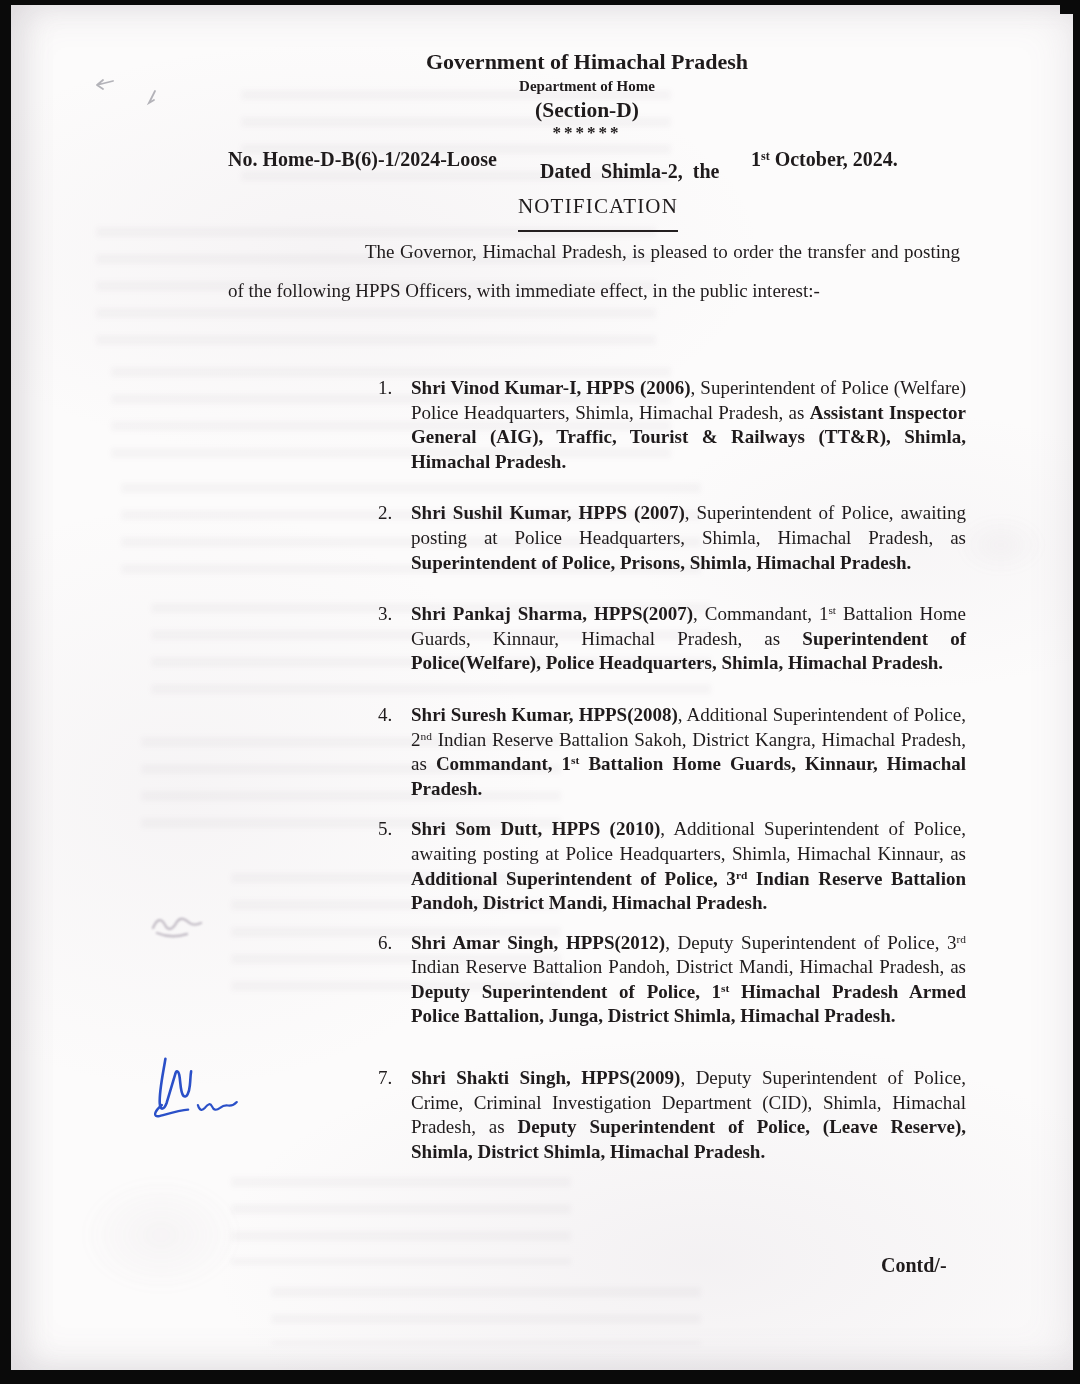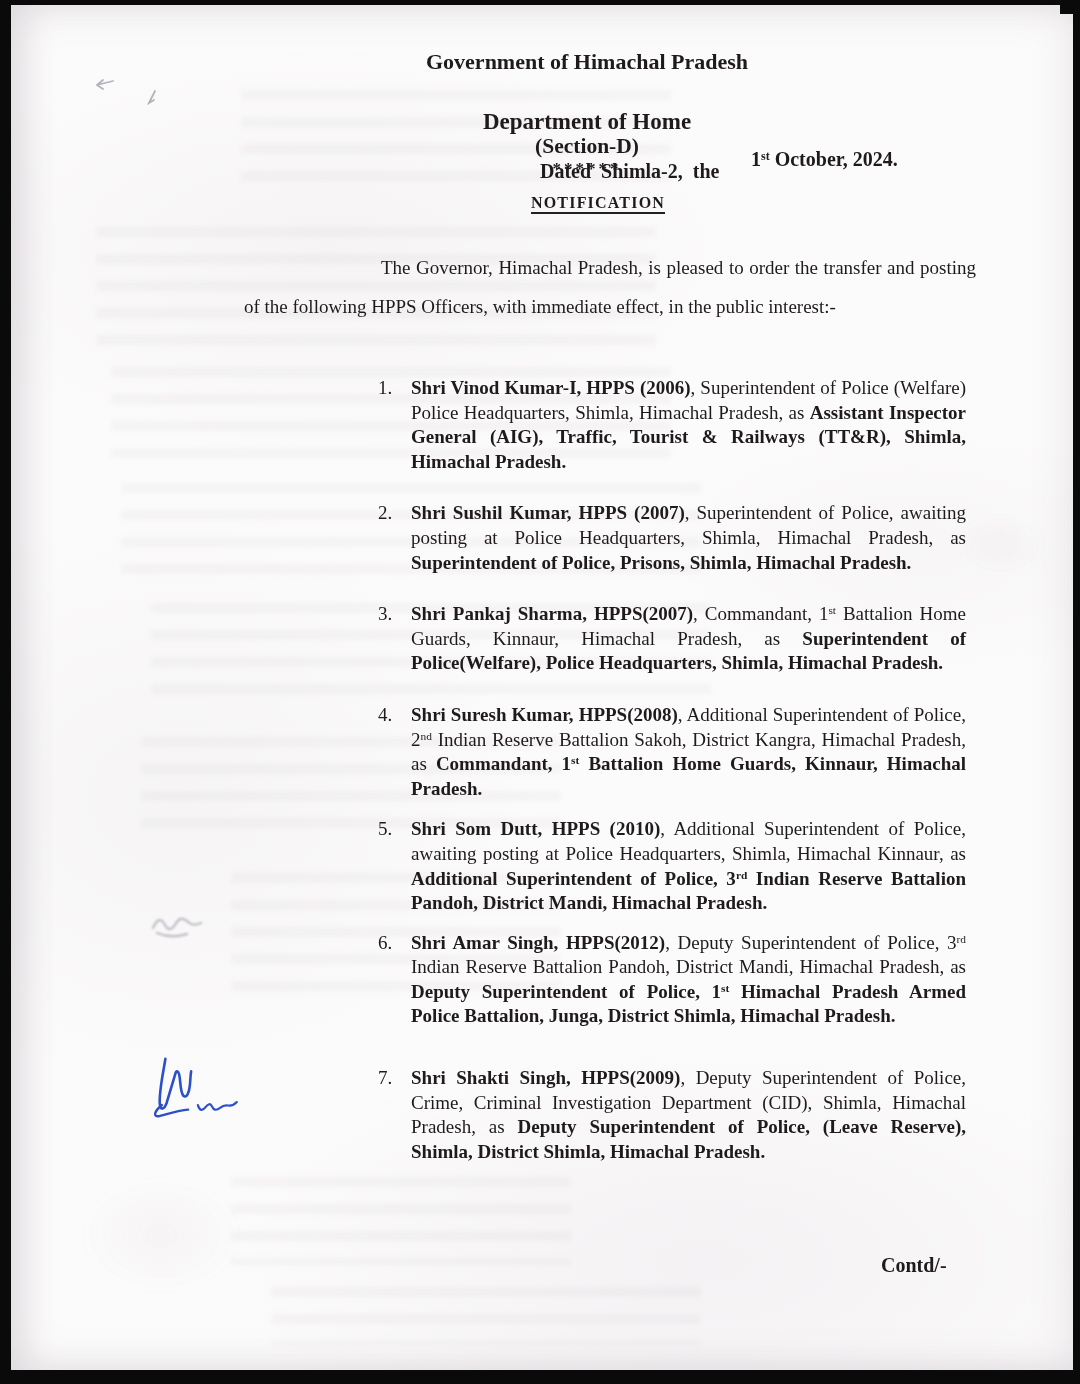--- a/index.html
+++ b/index.html
@@ -21,33 +21,33 @@
   
   .ghost{
     position:absolute;filter:blur(2.6px);opacity:.55;pointer-events:none;
     background:repeating-linear-gradient(180deg, rgba(134,122,138,.10) 0 10px, transparent 10px 27px);
   }
   .blotch{position:absolute;filter:blur(6px);opacity:.6;pointer-events:none;
     background:radial-gradient(closest-side, rgba(166,152,168,.12), transparent 75%);}
   
   .doc-header{position:absolute;left:206px;top:44px;width:740px;text-align:center;font-weight:bold;}
   .doc-header .h1{font-size:22px;line-height:25px;}
-  .doc-header .h2{font-size:23px;line-height:24px;margin-top:36px;}
+  .doc-header .h2{font-size:15px;line-height:24px;}
   .doc-header .h3{font-size:21.5px;line-height:24px;}
   .doc-header .stars{font-size:17px;line-height:18px;letter-spacing:3px;margin-top:2px;}
   
   .refline{position:absolute;top:143px;left:217px;width:745px;height:26px;font-weight:bold;font-size:20px;}
   .refline .no{position:absolute;left:0;top:0;}
   .refline .dated{position:absolute;left:312px;top:12px;word-spacing:5px;}
   .refline .date{position:absolute;left:523px;top:0;}
   
   .titlewrap{position:absolute;top:189px;left:217px;width:740px;text-align:center;}
-  .title{font-size:16px;font-weight:bold;letter-spacing:1.2px;border-bottom:2.5px solid #241f20;padding-bottom:1px;}
+  .title{font-size:21px;font-weight:normal;letter-spacing:1.2px;border-bottom:2.5px solid #241f20;padding-bottom:12px;}
   
-  .intro{position:absolute;top:228px;left:217px;width:732px;margin:16px;font-size:19px;
+  .intro{position:absolute;top:228px;left:217px;width:732px;margin:0;font-size:19px;
     line-height:38.5px;text-align:justify;text-indent:137px;}
   
   .list{position:absolute;top:363px;left:354px;width:601px;font-size:19px;line-height:24.6px;}
   .item{position:relative;padding-left:46px;margin-bottom:27px;}
   .item .num{position:absolute;left:13px;top:0;}
   .item .ibody{text-align:justify;margin-top:8px;}
   .item:nth-child(4){margin-bottom:16px;}
   .item:nth-child(5){margin-bottom:15px;}
   .item:nth-child(6){margin-bottom:37px;}
   .b{font-weight:bold;}
@@ -79,20 +79,21 @@
     <div class="nick"></div>
 
     <header class="doc-header">
       <div class="h1">Government of Himachal Pradesh</div>
       <div class="h2">Department of Home</div>
       <div class="h3">(Section-D)</div>
       <div class="stars">******</div>
     </header>
 
     <div class="refline">
+      <span class="no">No. Home-D-B(6)-1/2024-Loose</span>
       <span class="dated">Dated Shimla-2, the</span>
       <span class="date"><span>1</span><sup>st</sup><span> October, 2024.</span></span>
     </div>
 
     <div class="titlewrap">
       <span class="title">NOTIFICATION</span>
     </div>
 
     <p class="intro">The Governor, Himachal Pradesh, is pleased to order the transfer and posting of the following HPPS Officers, with immediate effect, in the public interest:-</p>
 

